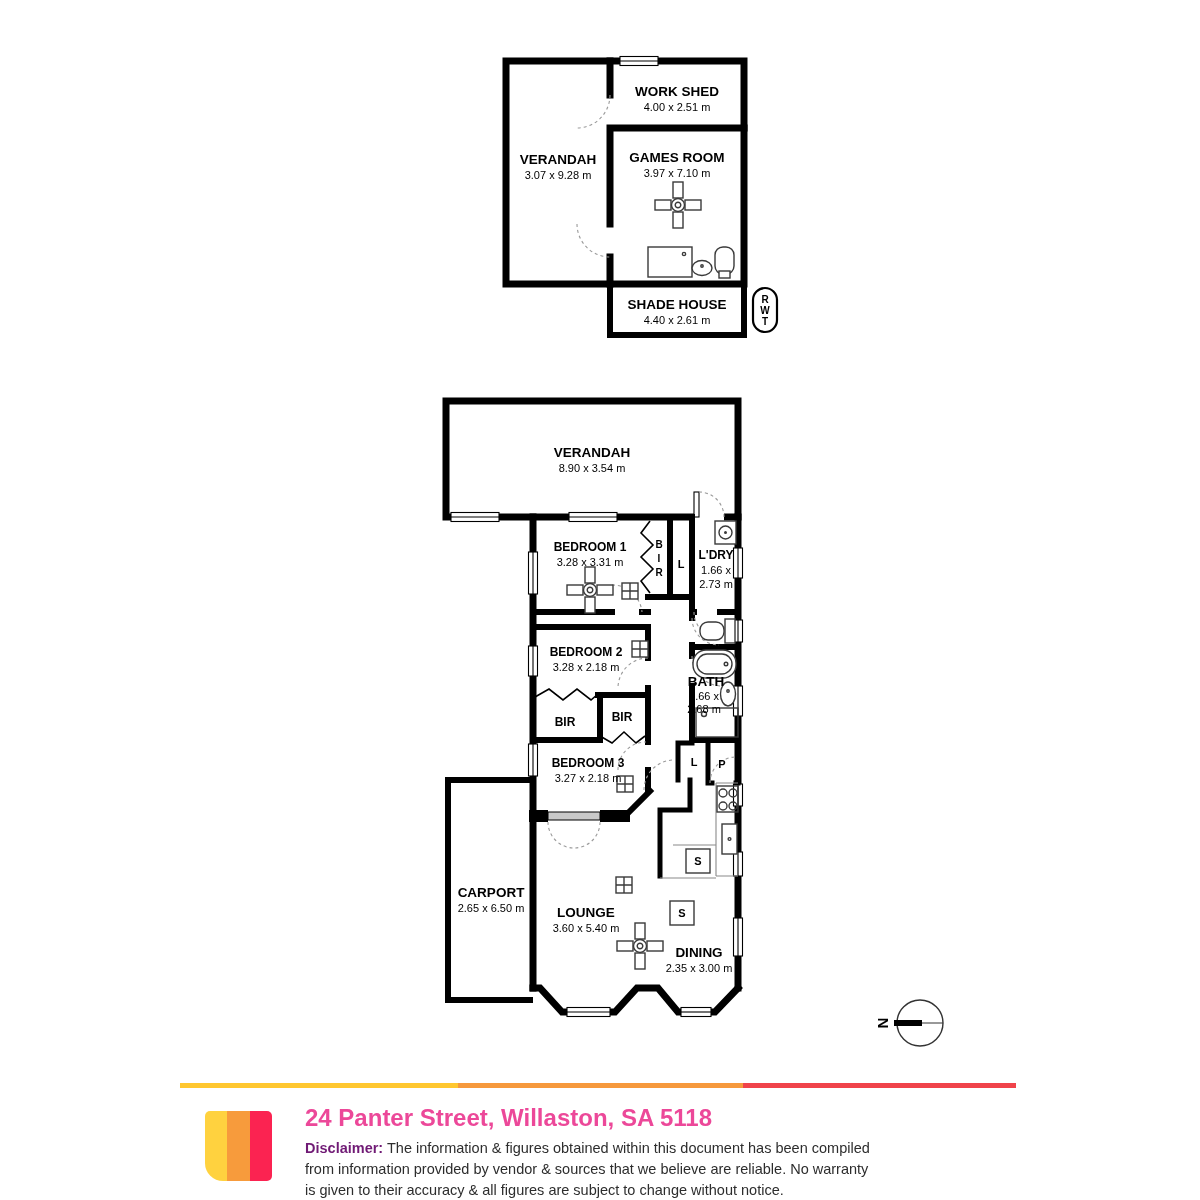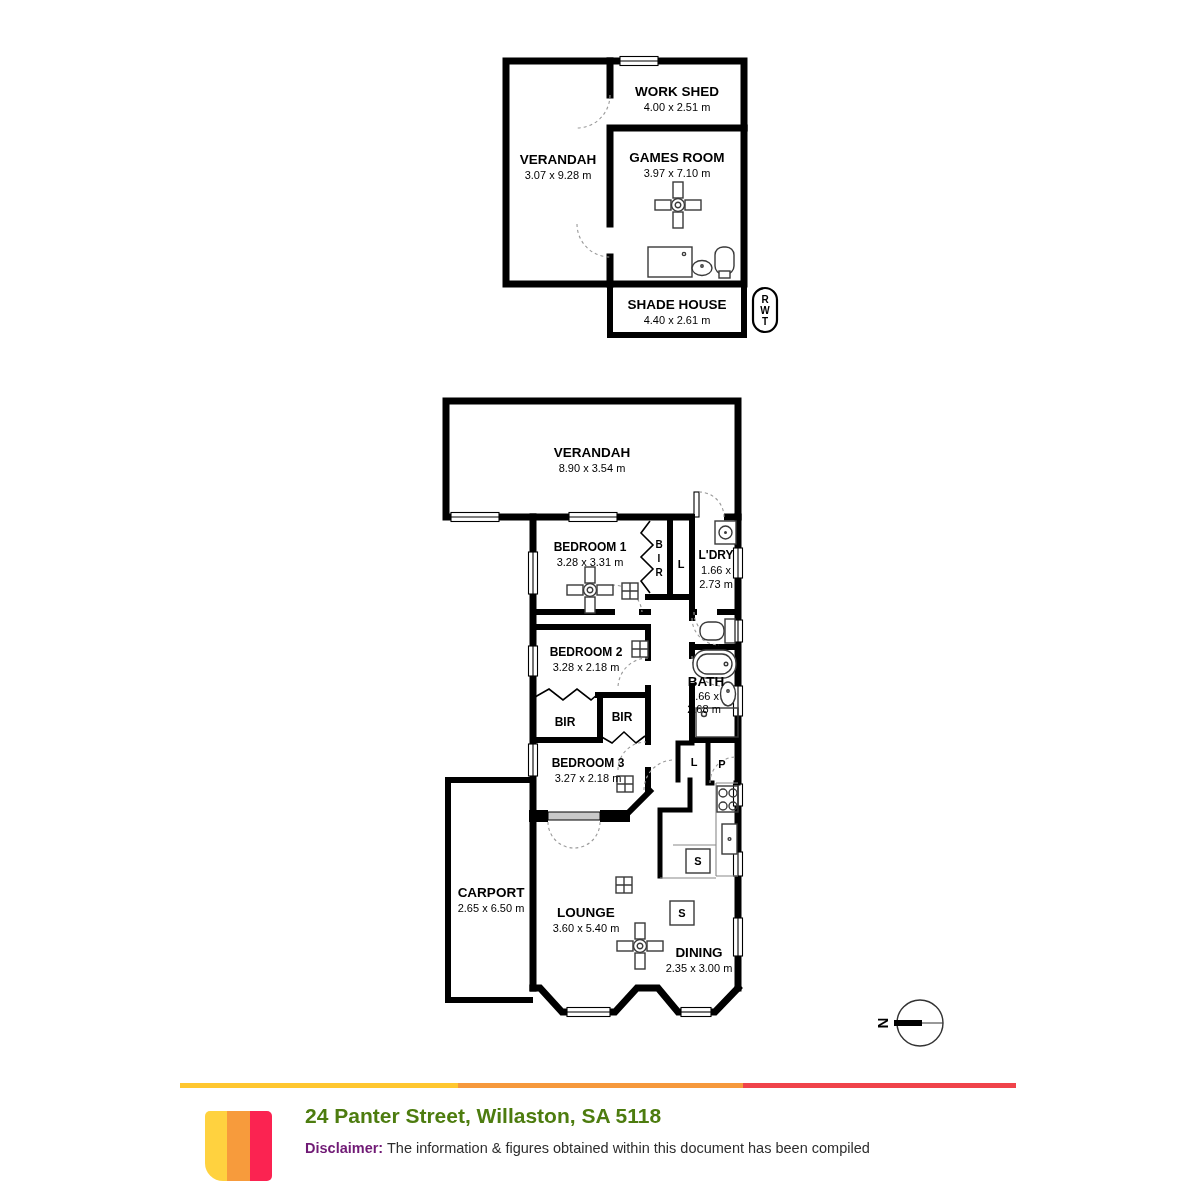--- a/index.html
+++ b/index.html
@@ -22,21 +22,21 @@
   .rname2{font-weight:bold;font-size:12px;text-anchor:middle;fill:#000;}
   .rdim{font-size:11px;text-anchor:middle;fill:#000;}
   .rsm{font-weight:bold;font-size:11px;text-anchor:middle;fill:#000;}
   .rtiny{font-weight:bold;font-size:10px;text-anchor:middle;fill:#000;}
   .footer-bar{position:absolute;left:180px;top:1083px;width:840px;height:5px;
      background:linear-gradient(90deg,#FFC72F 0 33.1%,#F6993C 33.1% 67%,#F0434A 67% 100%);}
   .logo{position:absolute;left:205px;top:1111px;width:67px;height:70px;display:flex;
      border-radius:5px 5px 5px 18px;overflow:hidden;}
   .logo div{flex:1;}
   .stripe-1{background:#FFD23F;} .stripe-2{background:#F79B3C;} .stripe-3{background:#FB2351;}
-  .addr{position:absolute;left:305px;top:1104px;font-size:21px;font-weight:bold;color:#4d7c0f;}
+  .addr{position:absolute;left:305px;top:1104px;font-size:24px;font-weight:bold;color:#ec4899;}
   .disc{position:absolute;left:305px;top:1138px;width:600px;font-size:14.5px;line-height:21px;color:#2d2d2d;}
   .disc b{color:#701a75;}
 </style>
 </head>
 <body>
 
 <div id="canvas">
 
 <svg width="1200" height="1200" viewBox="0 0 1200 1200">
   <defs>
@@ -285,15 +285,16 @@
   <div class="footer-bar"></div>
   <div class="logo">
     <div class="stripe-1"></div>
     <div class="stripe-2"></div>
     <div class="stripe-3"></div>
   </div>
   <div class="addr">24 Panter Street, Willaston, SA 5118</div>
   <div class="disc">
     <span><b>Disclaimer:</b>
       <span>The information &amp; figures obtained within this document has been compiled</span></span><br>
-    <br>
+    <span>from information provided by vendor &amp; sources that we believe are reliable. No warranty</span><br>
+    <span>is given to their accuracy &amp; all figures are subject to change without notice.</span>
   </div>
 </div>
 
 </body></html>

